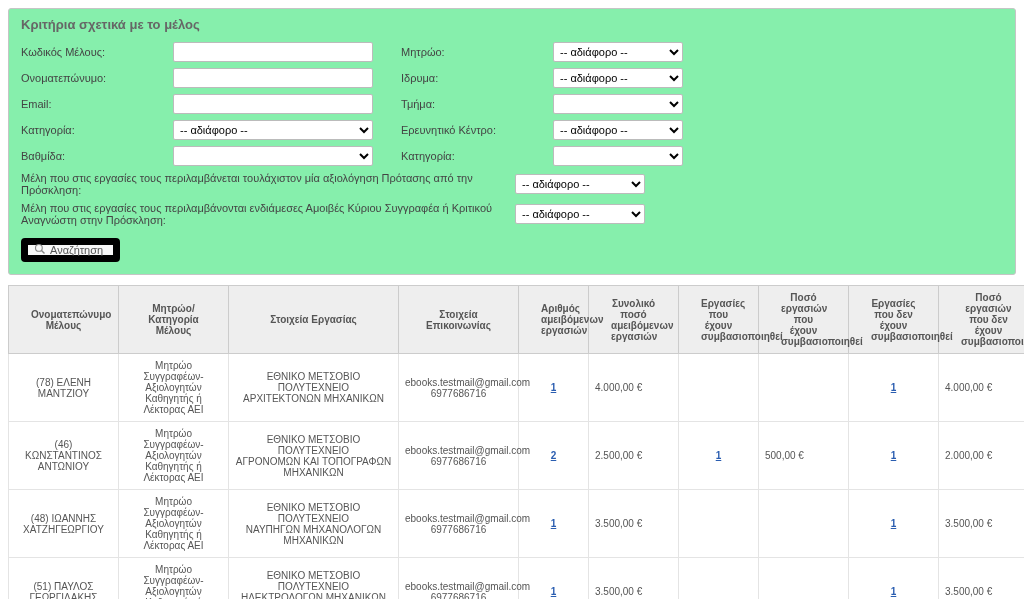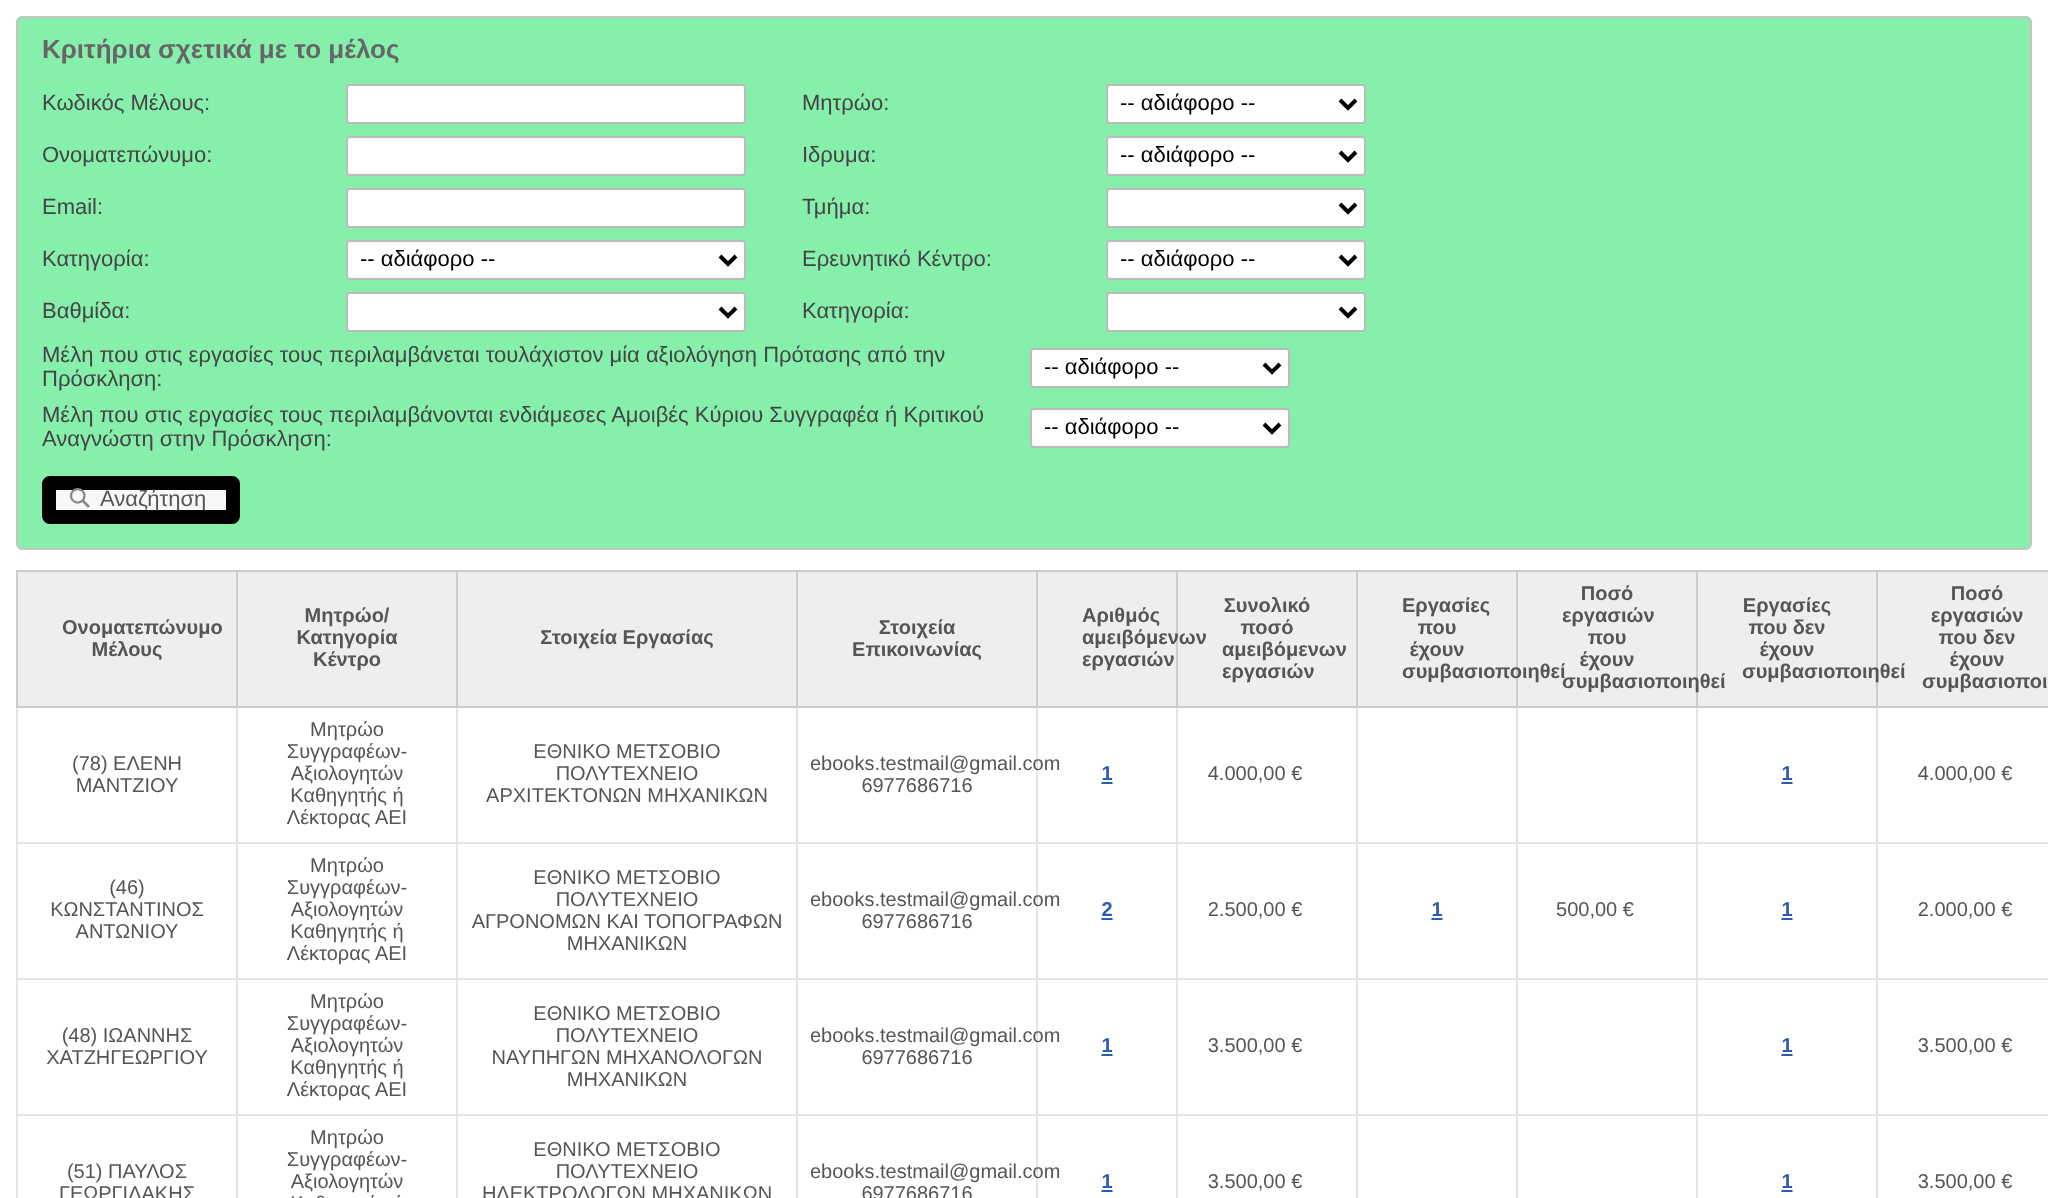--- a/index.html
+++ b/index.html
@@ -17,21 +17,21 @@
 .sel { width: 130px; height: 20px; border: 1px solid #bbb; border-radius: 2px; padding: 1px 2px; font-size: 11px; background: #fff; }
 .sel-sm { width: 130px; }
 
 .search-btn { margin-top: 6px; height: 24px; padding: 2px 10px 2px 6px; border: 7px solid #000000; border-radius: 4px; background: #f8f8f8; cursor: pointer; font-size: 11px; color: #555; display: inline-flex; align-items: center; gap: 4px; }
 
 .results-table { width: 100%; border-collapse: collapse; border: 1px solid #ccc; table-layout: fixed; }
 .results-table th { background: #eee; border: 1px solid #ccc; padding: 6px 22px; font-size: 10px; color: #555; font-weight: bold; text-align: center; vertical-align: middle; }
 .results-table td { border: 1px solid #e4e4e4; padding: 6px 6px; font-size: 10px; color: #555; vertical-align: middle; text-align: center; }
 .results-table td.center { text-align: center; }
 .results-table td a { color: #2a5db0; text-decoration: underline; cursor: pointer; font-weight: bold; }
-.results-table td.right { text-align: center; padding-right: 18px; }
+.results-table td.right { text-align: left; padding-right: 18px; }
 </style>
 </head>
 <body>
 
 <div class="criteria-panel">
   <div class="panel-title">Κριτήρια σχετικά με το μέλος</div>
 
   <div class="form-row">
     <div class="label-col">Κωδικός Μέλους:</div>
     <div class="input-col"><input class="txt" style=""></div>
@@ -95,21 +95,21 @@
     <col style="width:70px">
       <col style="width:90px">
       <col style="width:80px">
       <col style="width:90px">
     <col style="width:90px">
       <col style="width:100px">
   </colgroup>
   <thead>
     <tr>
       <th>Ονοματεπώνυμο Μέλους</th>
-      <th>Μητρώο/Κατηγορία Κέντρο</th>
+      <th>Μητρώο/Κατηγορία Μέλους</th>
       <th>Στοιχεία Εργασίας</th>
       <th>Στοιχεία Επικοινωνίας</th>
       <th>Αριθμός αμειβόμενων εργασιών</th>
       <th>Συνολικό ποσό αμειβόμενων εργασιών</th>
       <th>Εργασίες που έχουν συμβασιοποιηθεί</th>
       <th>Ποσό εργασιών που έχουν συμβασιοποιηθεί</th>
       <th>Εργασίες που δεν έχουν συμβασιοποιηθεί</th>
       <th>Ποσό εργασιών που δεν έχουν συμβασιοποιηθεί</th>
 
     </tr>

